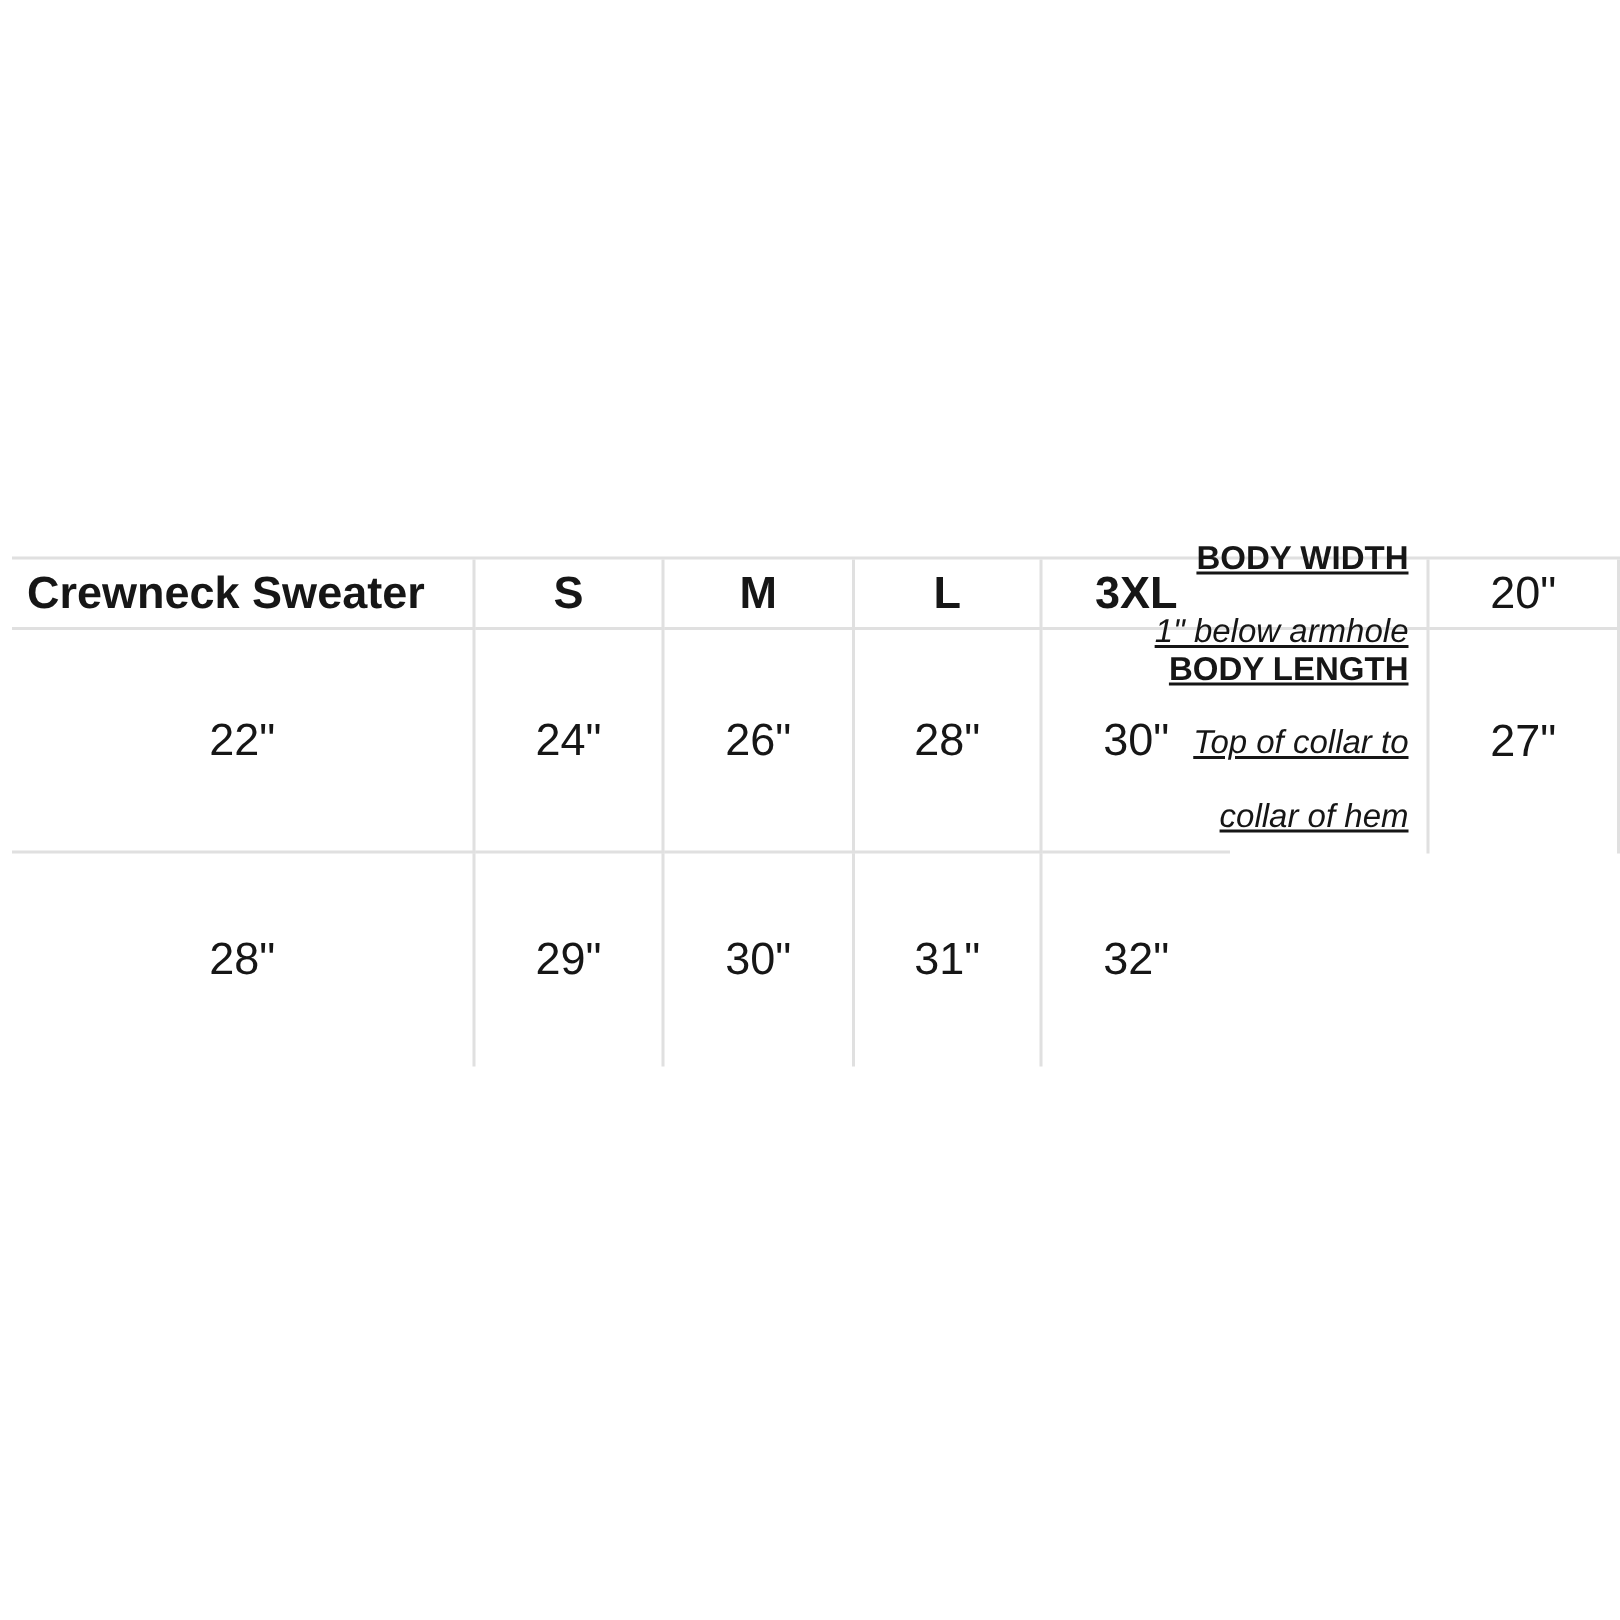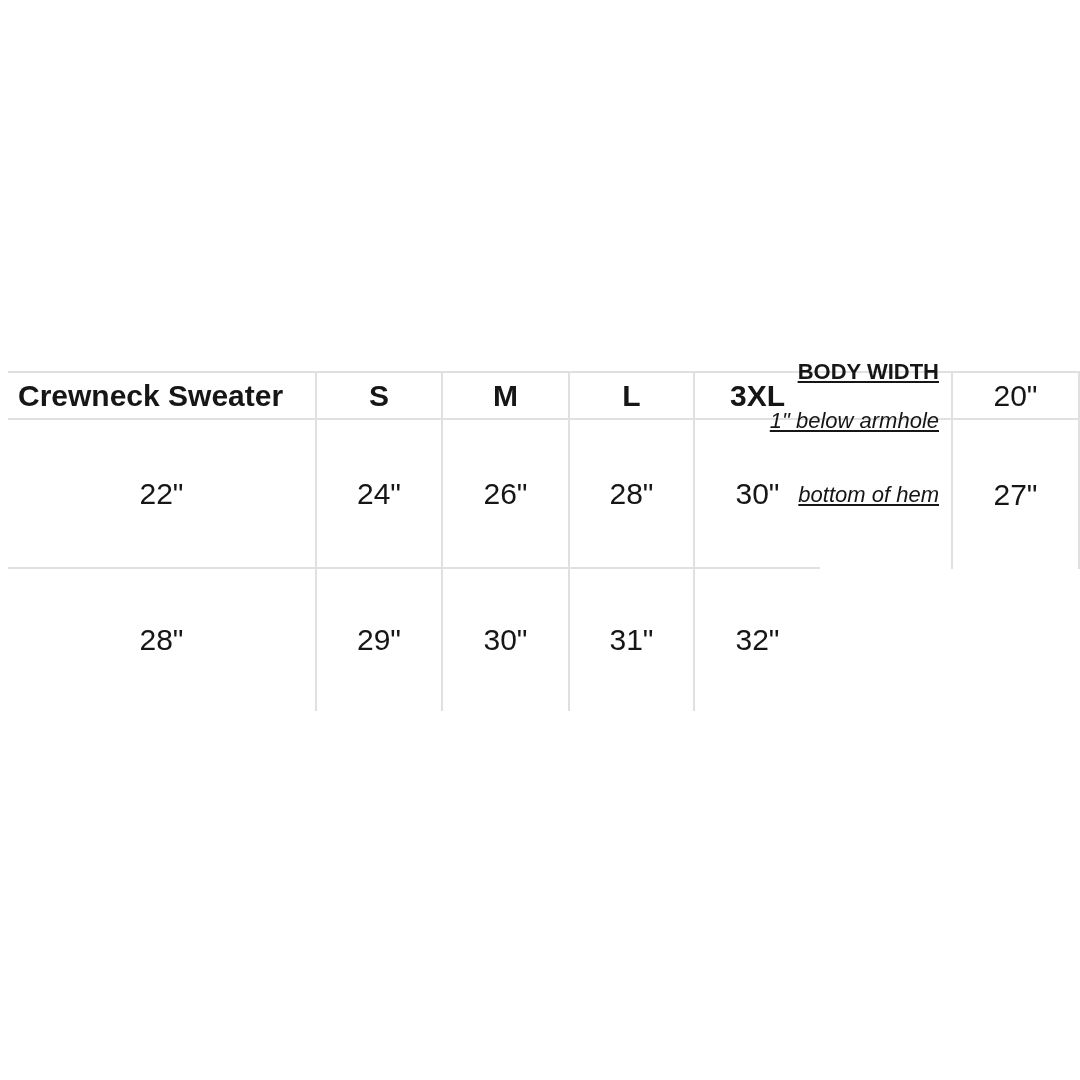--- a/index.html
+++ b/index.html
@@ -92,21 +92,23 @@
     <div class="row-line row-sub">1" below armhole</div>
   </div>
   <div class="cell bb val">20"</div>
   <div class="cell bb val">22"</div>
   <div class="cell bb val">24"</div>
   <div class="cell bb val">26"</div>
   <div class="cell bb val">28"</div>
   <div class="cell bb val last">30"</div>
 
   <div class="cell row-label">
-    <div class="row-line row-sub">bottom of hem</div>
+    <div class="row-line row-title">BODY LENGTH</div>
+    <div class="row-line row-sub">Top of collar to</div>
+    <div class="row-line row-sub">collar of hem</div>
   </div>
   <div class="cell val">27"</div>
   <div class="cell val">28"</div>
   <div class="cell val">29"</div>
   <div class="cell val">30"</div>
   <div class="cell val">31"</div>
   <div class="cell val last">32"</div>
 
 </div>
 

